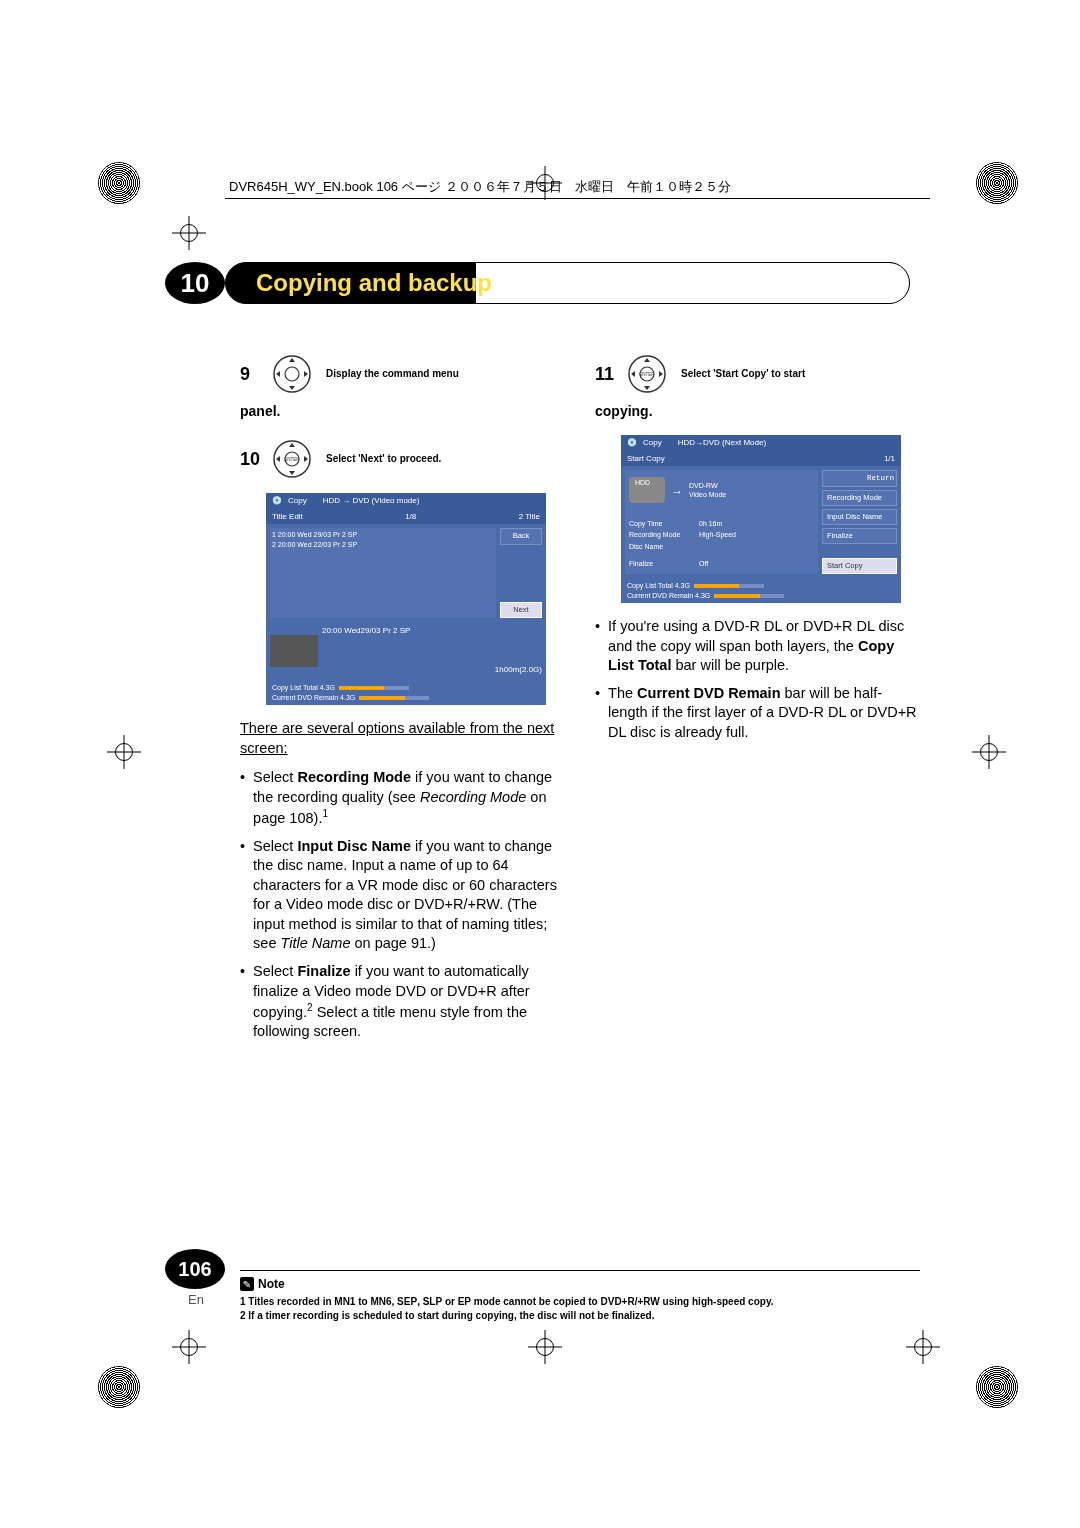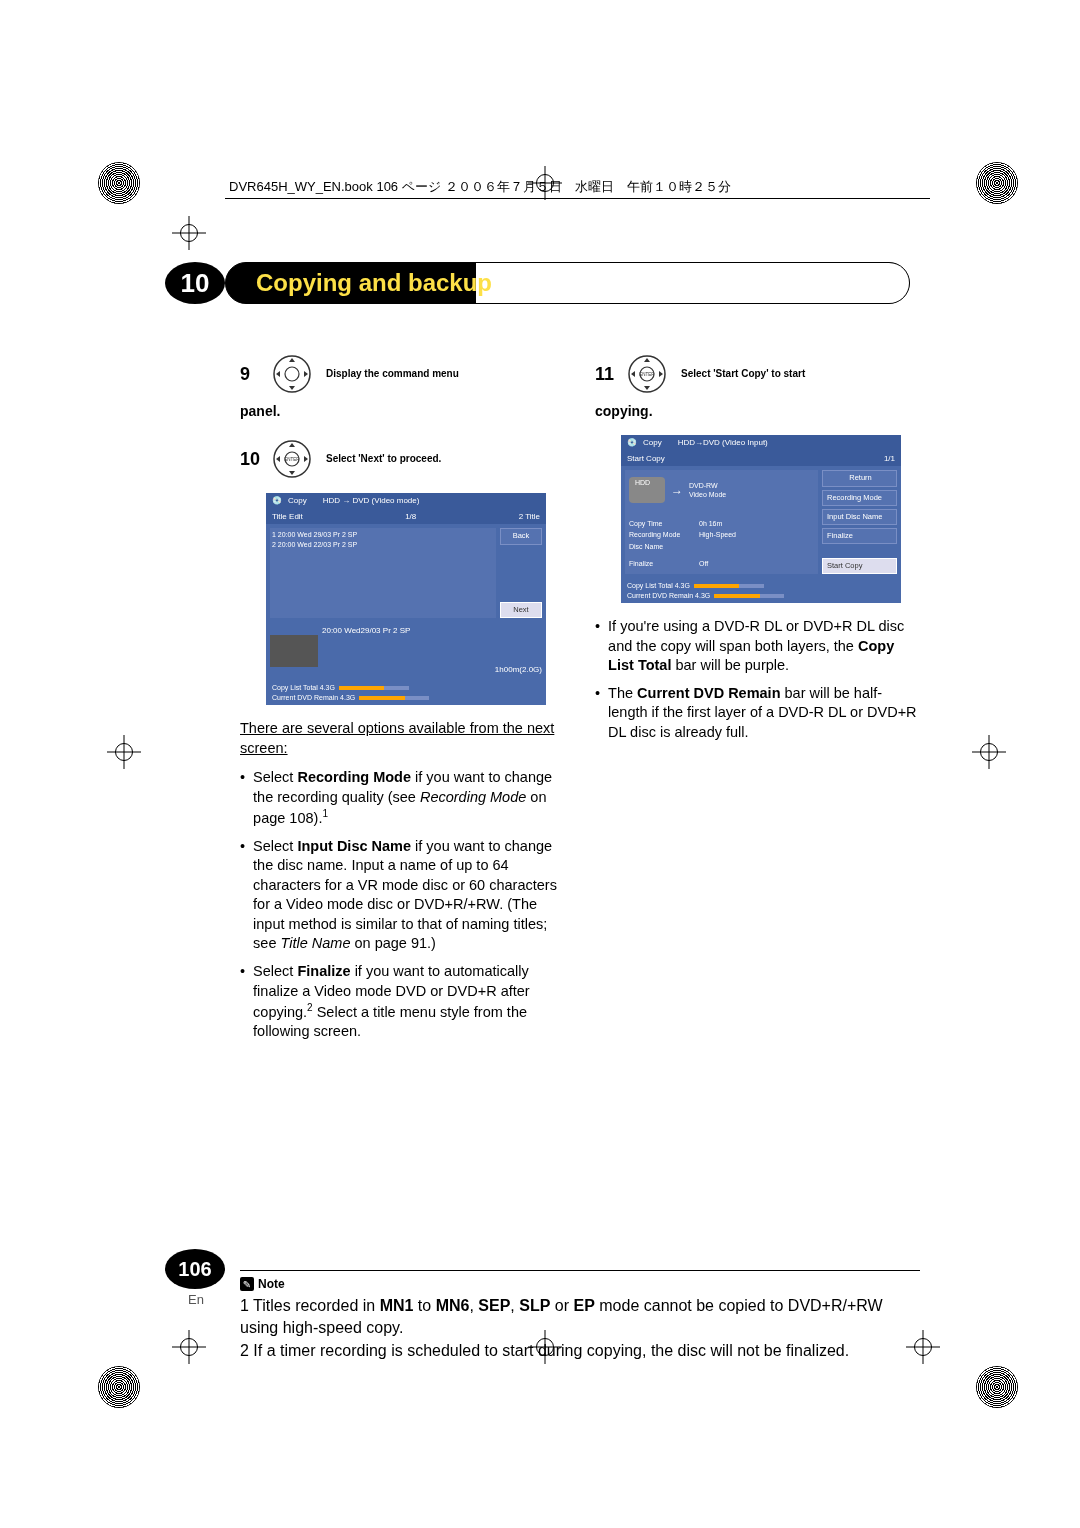--- a/index.html
+++ b/index.html
@@ -280,22 +280,23 @@
       display: flex;
       align-items: center;
       justify-content: center;
       border-radius: 2px;
     }
     .note-label {
       font-weight: bold;
       font-size: 12px;
     }
     .footnote {
-      font-size: 16px;
+      font-size: 10px;
       line-height: 1.4;
+      font-weight: bold;
     }
     .page-badge {
       position: absolute;
       top: 1249px;
       left: 165px;
       width: 60px;
       height: 40px;
       background: #000;
       border-radius: 50%;
       color: #fff;
@@ -477,21 +478,21 @@
           <path d="M24 8 l3 4 h-6 z M24 40 l-3 -4 h6 z M8 24 l4 -3 v6 z M40 24 l-4 3 v-6 z" fill="#333"></path>
         </svg>
         <span class="step-text">Select 'Start Copy' to start</span>
       </div>
       <div class="step-text-cont">copying.</div>
 
       <div class="screenshot-box">
         <div class="ss-header">
           <span>💿</span>
           <span>Copy</span>
-          <span style="margin-left:10px;">HDD→DVD (Video Input)</span>
+          <span style="margin-left:10px;">HDD→DVD (Next Mode)</span>
         </div>
         <div class="ss-subheader">
           <span>Start Copy</span>
           <span>1/1</span>
         </div>
         <div class="ss-body">
           <div class="ss2-left">
             <div class="hdd-arrow">
               <span class="disc-icon"></span>
               <span class="arrow-r">→</span>
@@ -510,21 +511,21 @@
             <div class="ss2-info-row">
                 <span class="ss2-k">Disc Name</span>
               </div>
             <div style="height:6px"></div>
             <div class="ss2-info-row">
                 <span class="ss2-k">Finalize</span>
                 <span>Off</span>
               </div>
           </div>
           <div class="ss-side" style="width:75px;">
-            <div class="ss-btn" style="text-align:center;padding-left:4px;">Return</div>
+            <div class="ss-btn" style="text-align:right;padding-left:4px;font-family:Liberation Mono, monospace;">Return</div>
             <div class="ss-btn" style="text-align:left;padding-left:4px;">Recording Mode</div>
             <div class="ss-btn" style="text-align:left;padding-left:4px;">Input Disc Name</div>
             <div class="ss-btn" style="text-align:left;padding-left:4px;">Finalize</div>
             <div style="height:8px"></div>
             <div class="ss-btn hl" style="text-align:left;padding-left:4px;">Start Copy</div>
           </div>
         </div>
         <div class="ss-footer">
           <div><span>Copy List Total               4.3G</span><span class="ss-bar"></span></div>
           <div><span>Current DVD Remain      4.3G</span><span class="ss-bar"></span></div>

